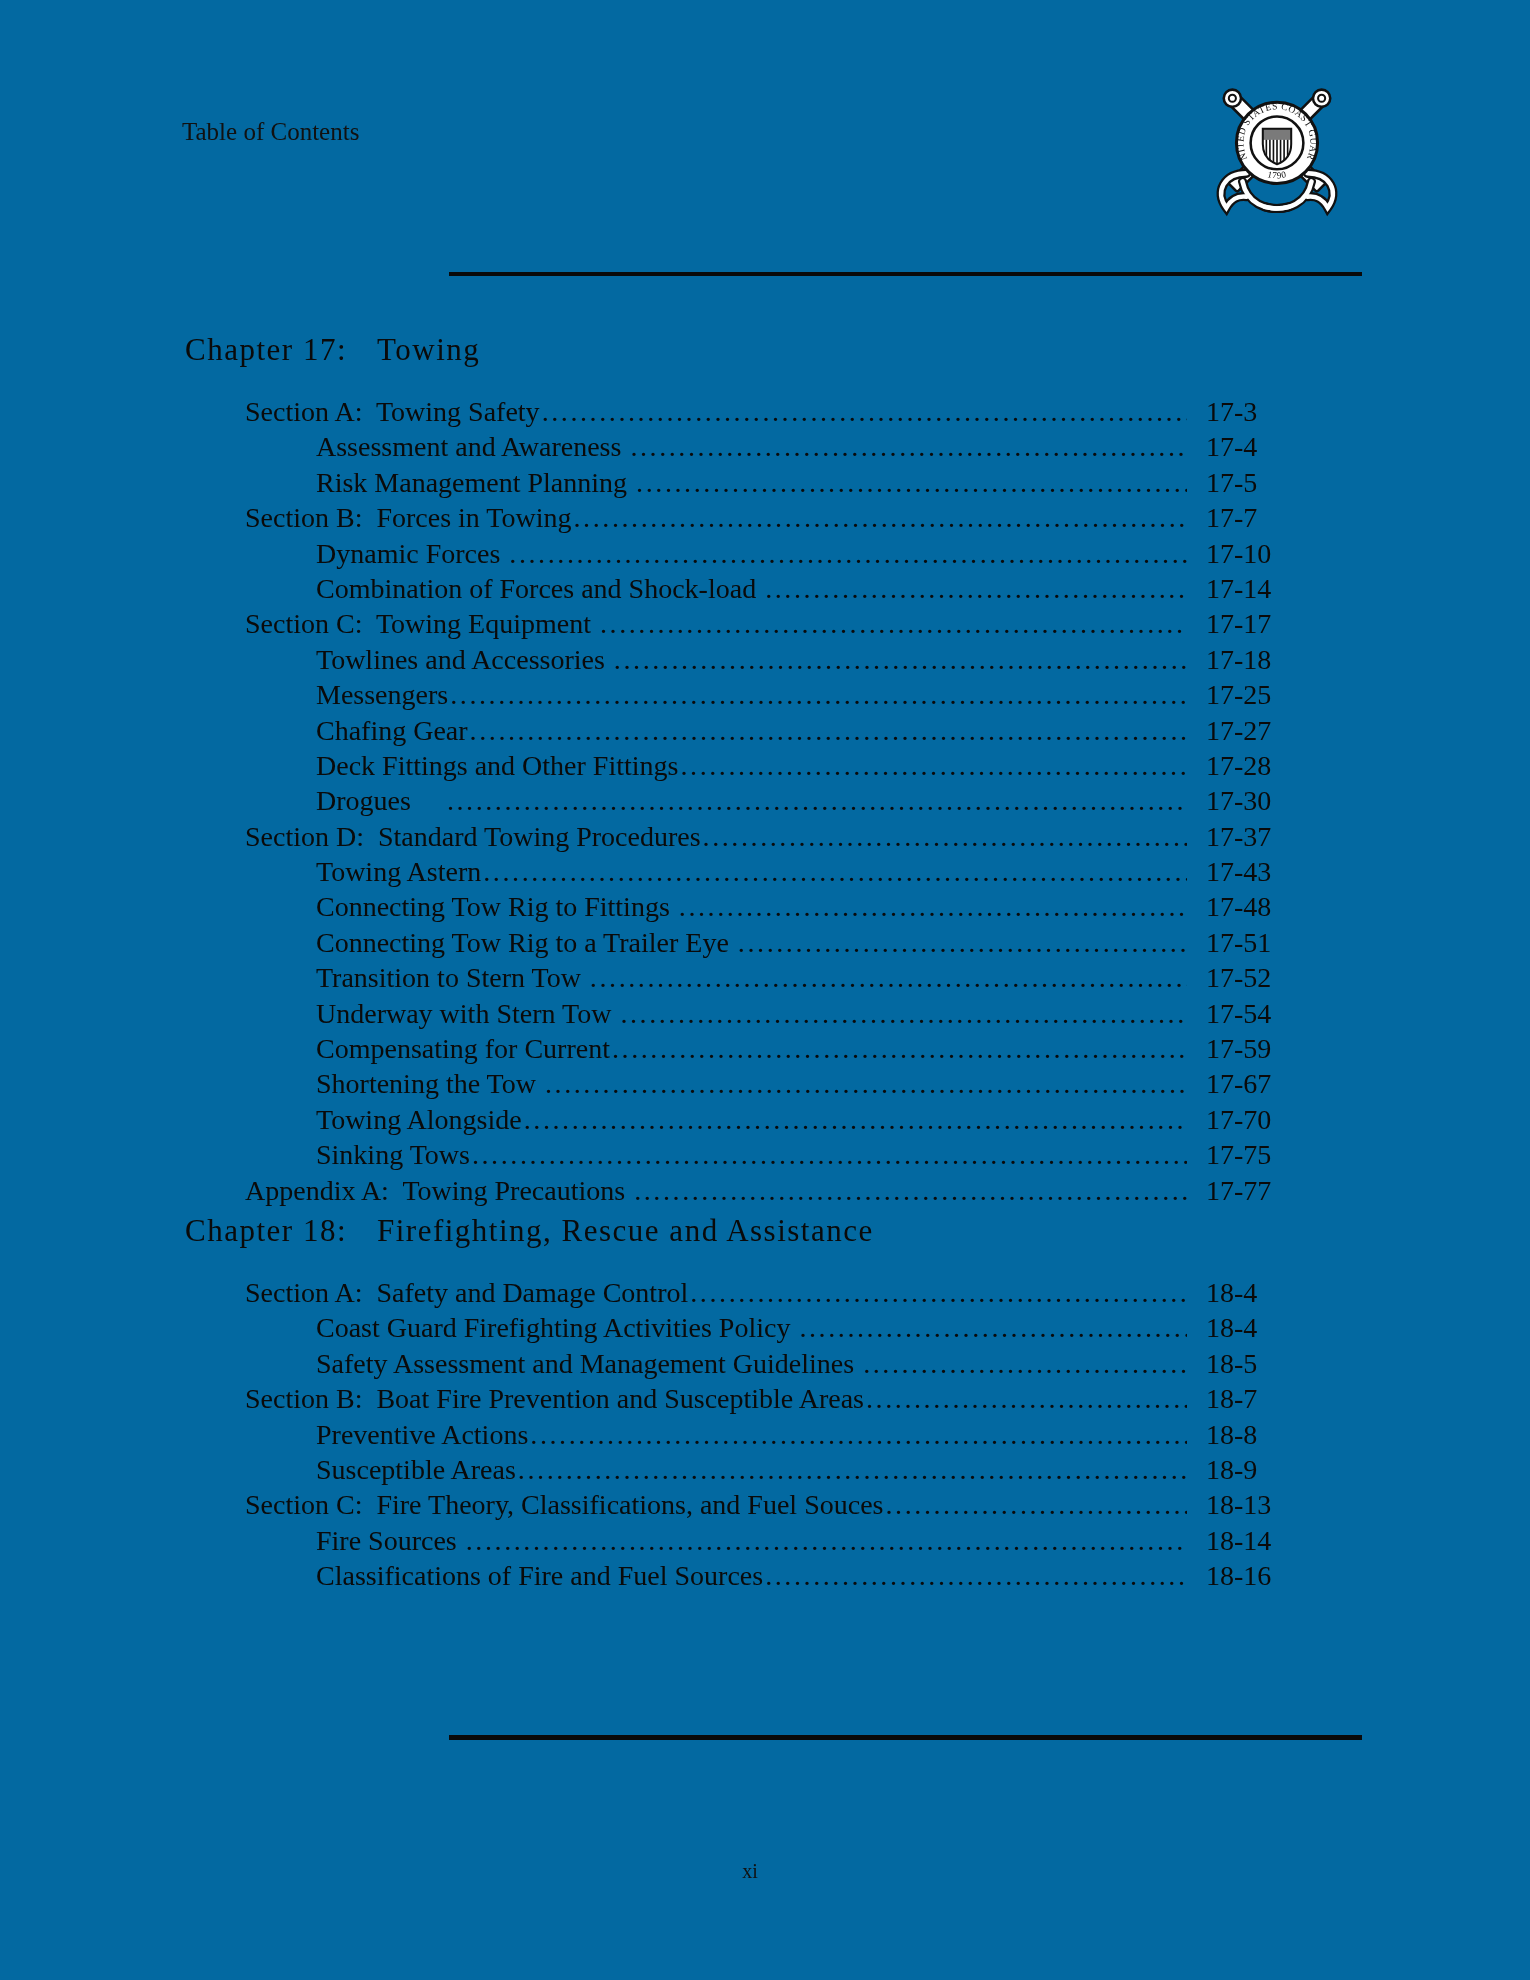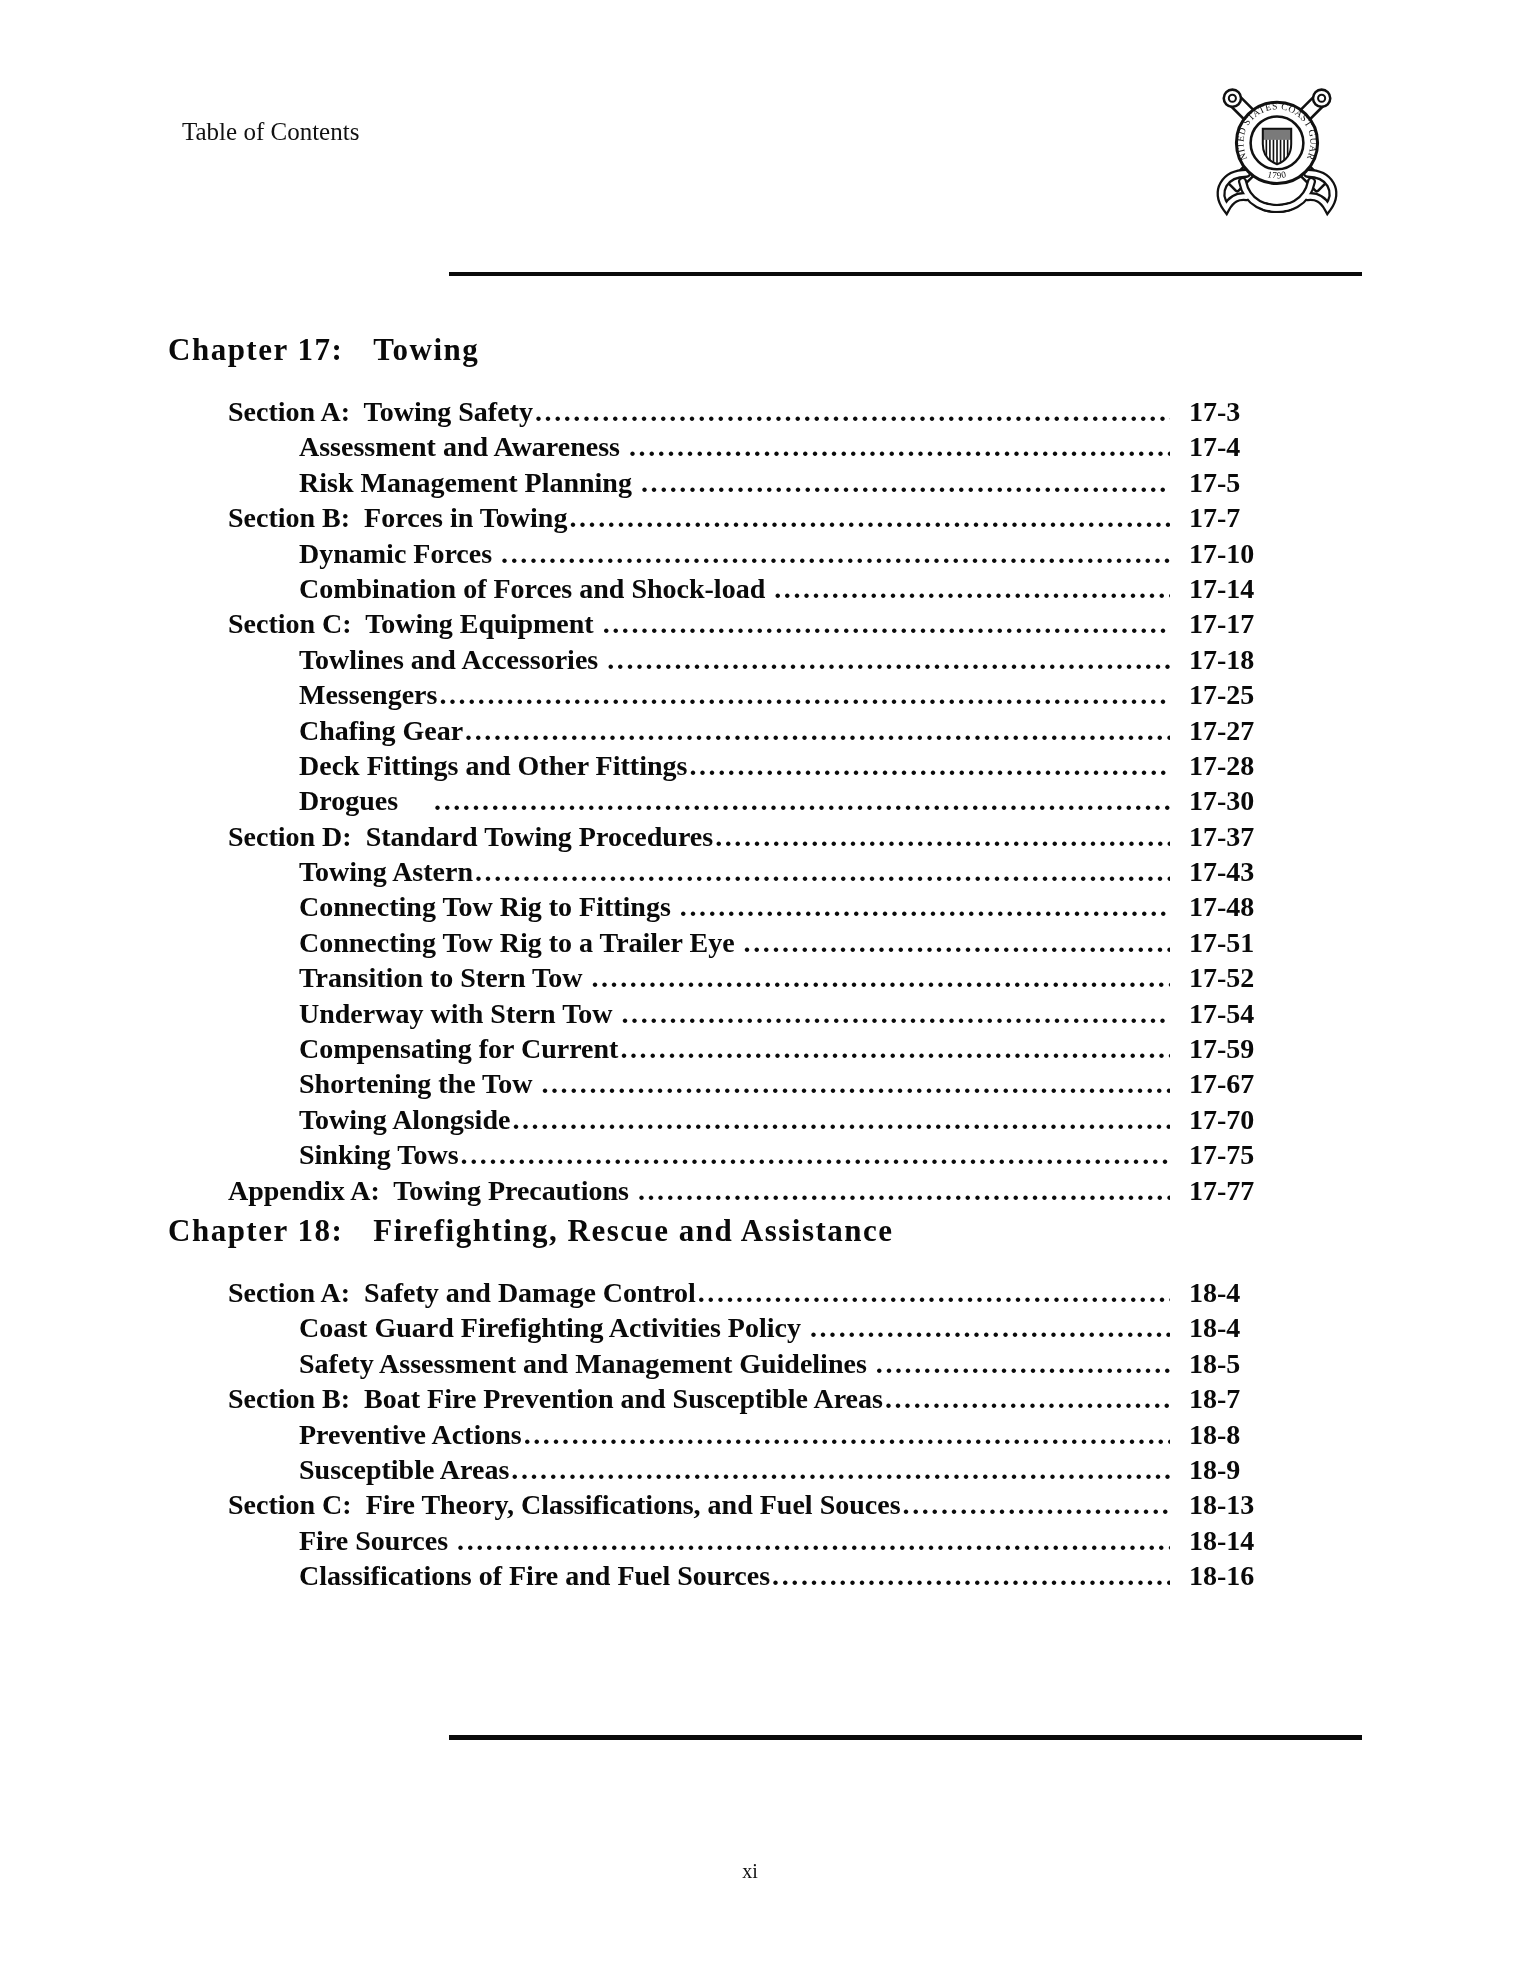--- a/index.html
+++ b/index.html
@@ -1,38 +1,38 @@
 <!DOCTYPE html>
 <html><head>
 <meta charset="utf-8">
 <style>
   html,body { margin:0; padding:0; background:#888; }
   .page {
     position:relative;
     width:1530px; height:1980px;
-    background:#ffffff;
+    background:#0369a1;
     color:#000;
     font-family:"Liberation Serif","DejaVu Serif",serif;
     overflow:hidden;
     margin:0 auto;
   }
   .running-header {
     position:absolute; left:182px; top:118px;
     font-size:25px; line-height:28px; color:#111;
   }
   .logo {
     position:absolute; left:1206px; top:80px;
     width:142px; height:142px;
   }
   .rule { position:absolute; background:#0a0a0a; }
   .rule-top    { left:449px; top:272px;  width:913px; height:4px; }
   .rule-bottom { left:449px; top:1735px; width:913px; height:5px; }
 
   .content {
-    position:absolute; left:168px; top:331px; width:1092px;font-weight:bold;
+    position:absolute; left:185px; top:331px; width:1092px;
   }
   .chapter-heading {
     font-size:31px; line-height:38px; letter-spacing:1.5px;
     white-space:pre; color:#0a0a0a;
   }
   .chapter + .chapter { margin-top:4px; }
   .ch-label { white-space:pre; }
   .ch-title { margin-left:30px; white-space:pre; }
 
   .entries { margin:25px 0 0 60px; }

